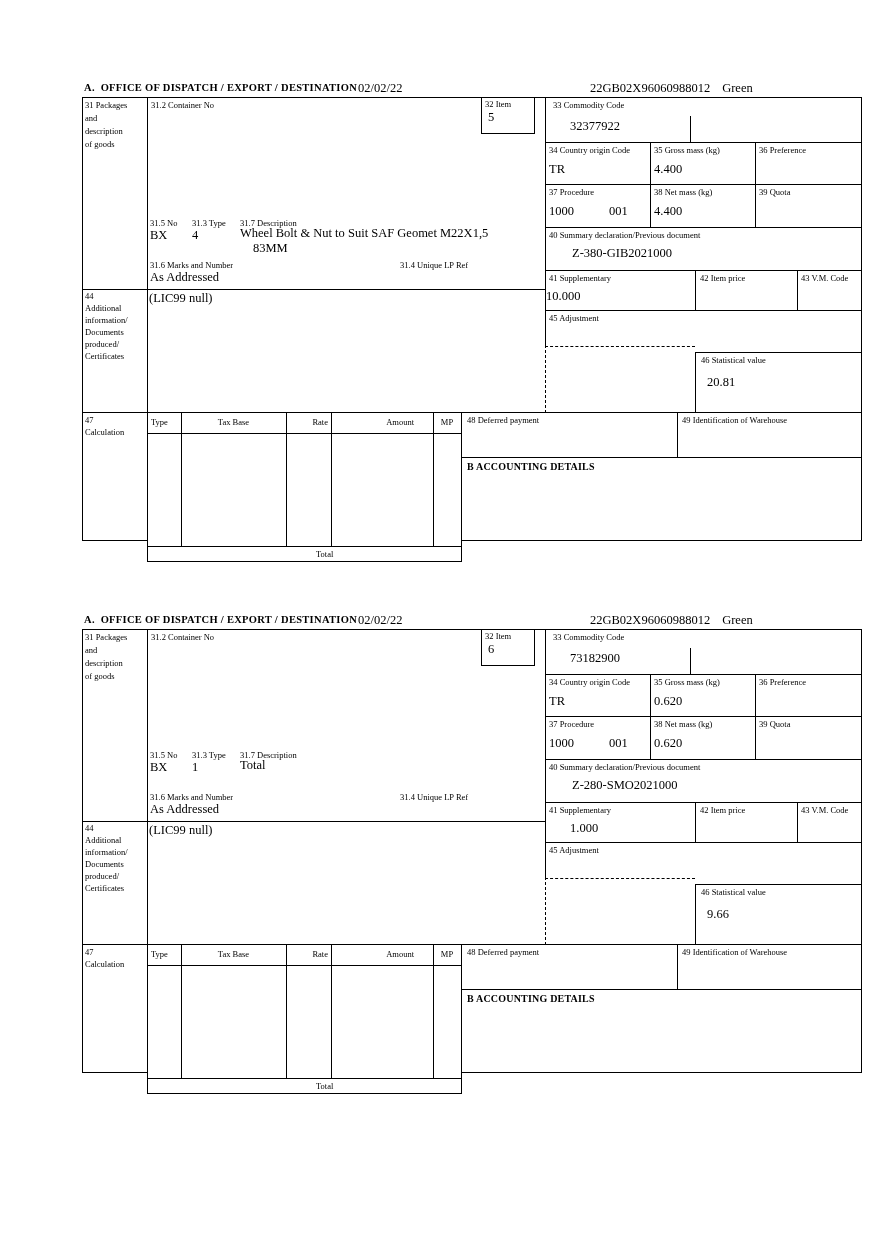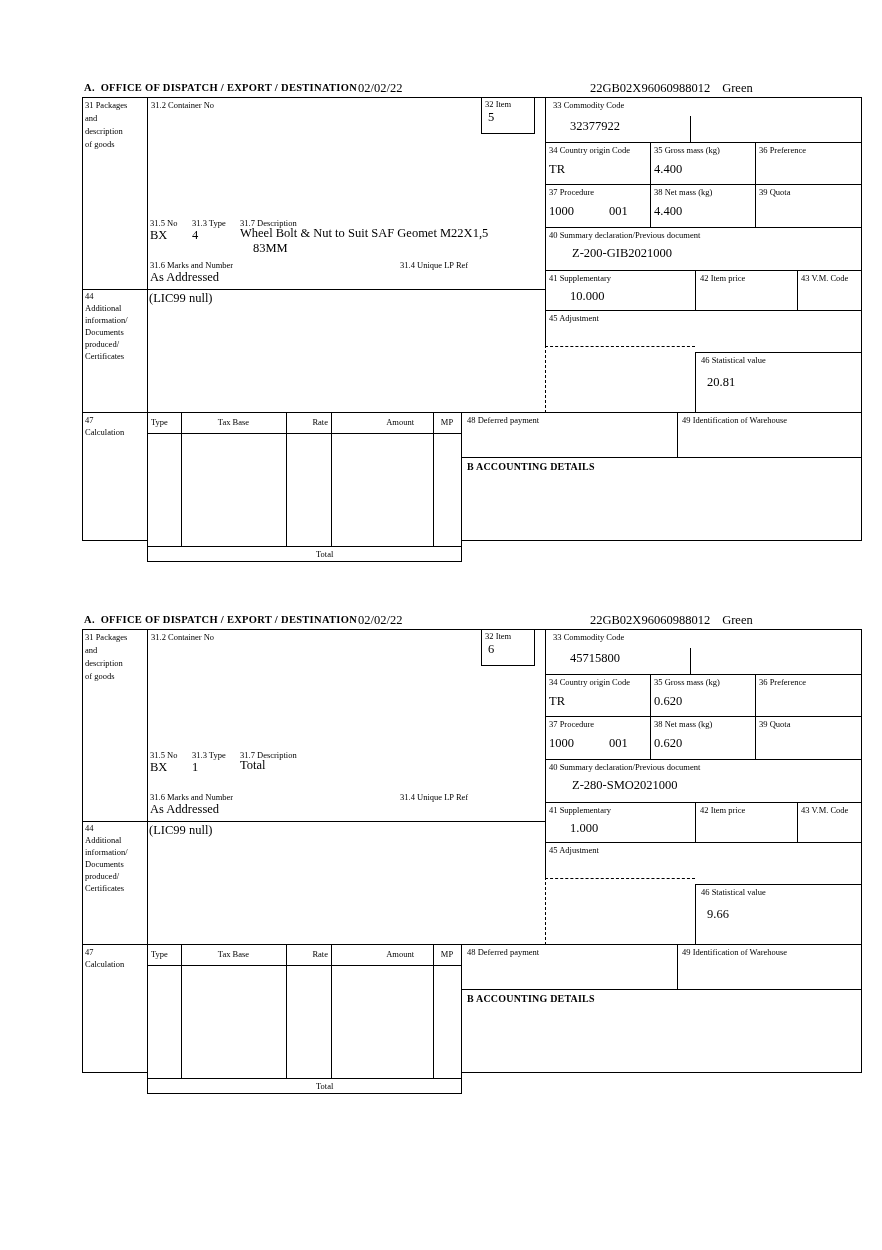--- a/index.html
+++ b/index.html
@@ -95,23 +95,23 @@
   <div class="t lbl" style="left:572px;top:66px">35 Gross mass (kg)</div>
   <div class="t val" style="left:572px;top:82px">4.400</div>
   <div class="t lbl" style="left:677px;top:66px">36 Preference</div>
   <div class="t lbl" style="left:467px;top:108px">37 Procedure</div>
   <div class="t val" style="left:467px;top:124px">1000</div>
   <div class="t val" style="left:527px;top:124px">001</div>
   <div class="t lbl" style="left:572px;top:108px">38 Net mass (kg)</div>
   <div class="t val" style="left:572px;top:124px">4.400</div>
   <div class="t lbl" style="left:677px;top:108px">39 Quota</div>
   <div class="t lbl" style="left:467px;top:151px">40 Summary declaration/Previous document</div>
-  <div class="t val" style="left:490px;top:166px">Z-200-GIB2021000</div>
+  <div class="t val" style="left:490px;top:166px">Z-380-GIB2021000</div>
   <div class="t lbl" style="left:467px;top:194px">41 Supplementary</div>
-  <div class="t val" style="left:488px;top:209px">10.000</div>
+  <div class="t val" style="left:464px;top:209px">10.000</div>
   <div class="t lbl" style="left:618px;top:194px">42 Item price</div>
   <div class="t lbl" style="left:719px;top:194px">43 V.M. Code</div>
   <div class="t lbl" style="left:467px;top:234px">45 Adjustment</div>
 
   <div class="box46">
     <div class="t lbl" style="left:5px;top:3px">46 Statistical value</div>
     <div class="t val" style="left:11px;top:22px">20.81</div>
   </div>
 
   <div class="t lbl" style="left:385px;top:336px">48 Deferred payment</div>
@@ -186,21 +186,21 @@
   <div class="t lbl" style="left:318px;top:181px">31.4 Unique LP Ref</div>
   <div class="t val" style="left:68px;top:190px">As Addressed</div>
   <div class="t val" style="left:67px;top:211px">(LIC99 null)</div>
 
   <div class="box32">
     <div class="t lbl" style="left:3px;top:2px">32 Item</div>
     <div class="t val" style="left:6px;top:12px">6</div>
   </div>
 
   <div class="t lbl" style="left:471px;top:21px">33 Commodity Code</div>
-  <div class="t val" style="left:488px;top:39px">45715800</div>
+  <div class="t val" style="left:488px;top:39px">73182900</div>
   <div class="t lbl" style="left:467px;top:66px">34 Country origin Code</div>
   <div class="t val" style="left:467px;top:82px">TR</div>
   <div class="t lbl" style="left:572px;top:66px">35 Gross mass (kg)</div>
   <div class="t val" style="left:572px;top:82px">0.620</div>
   <div class="t lbl" style="left:677px;top:66px">36 Preference</div>
   <div class="t lbl" style="left:467px;top:108px">37 Procedure</div>
   <div class="t val" style="left:467px;top:124px">1000</div>
   <div class="t val" style="left:527px;top:124px">001</div>
   <div class="t lbl" style="left:572px;top:108px">38 Net mass (kg)</div>
   <div class="t val" style="left:572px;top:124px">0.620</div>

